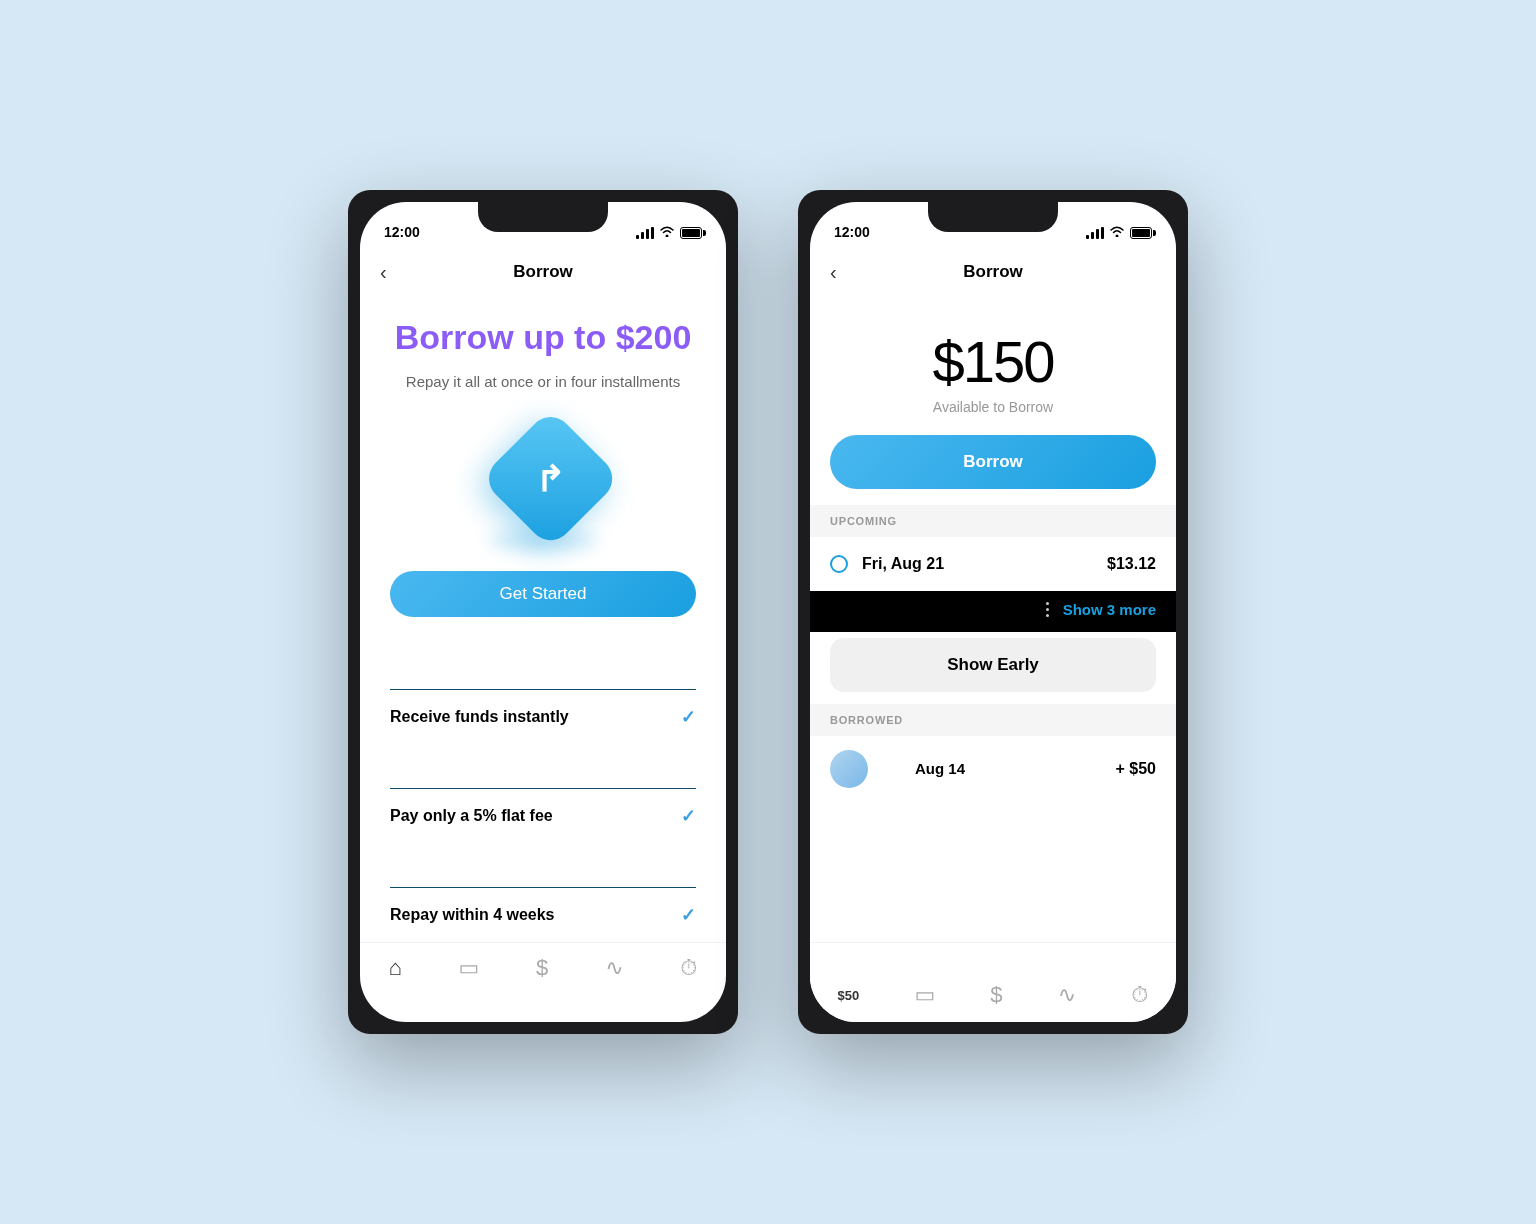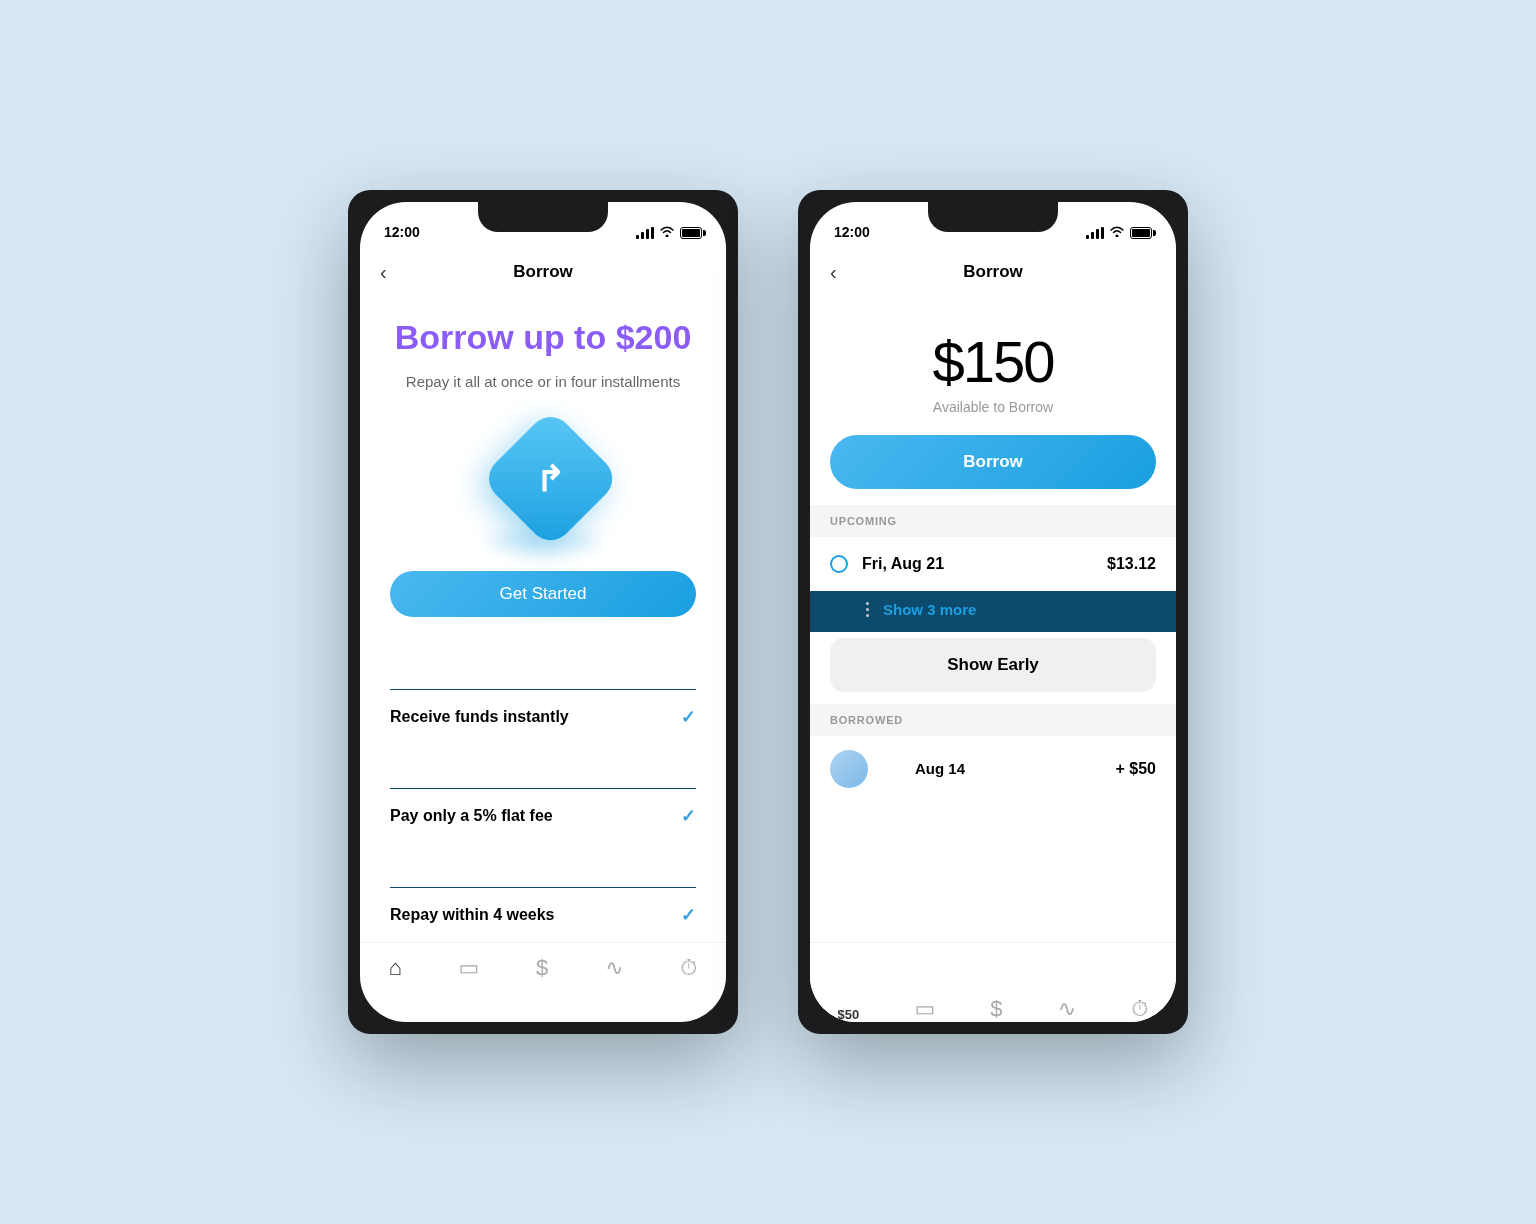--- a/index.html
+++ b/index.html
@@ -352,21 +352,22 @@
     .upcoming-amount {
       font-size: 16px;
       font-weight: 600;
       color: #000;
     }
 
     .show-more-row {
       display: flex;
       align-items: center;
       padding: 10px 20px 14px 52px;
-      background: #0c4a6e;
+      background: #000000;
+      justify-content: flex-end;
     }
 
     .show-more-btn {
       color: #1a9fe0;
       font-size: 15px;
       font-weight: 600;
       cursor: pointer;
       background: none;
       border: none;
     }
@@ -416,21 +417,21 @@
 
     .borrowed-date {
       font-size: 15px;
       font-weight: 600;
       color: #000;
     }
 
     .phone2-tab-bar {
       height: 80px;
       display: flex;
-      align-items: flex-end;
+      align-items: center;
       justify-content: space-around;
       padding-top: 24px;
       border-top: 1px solid #f0f0f0;
       flex-shrink: 0;
       background: #fff;
     }
 
     .p2-tab-balance {
       font-size: 13px;
       font-weight: 600;

